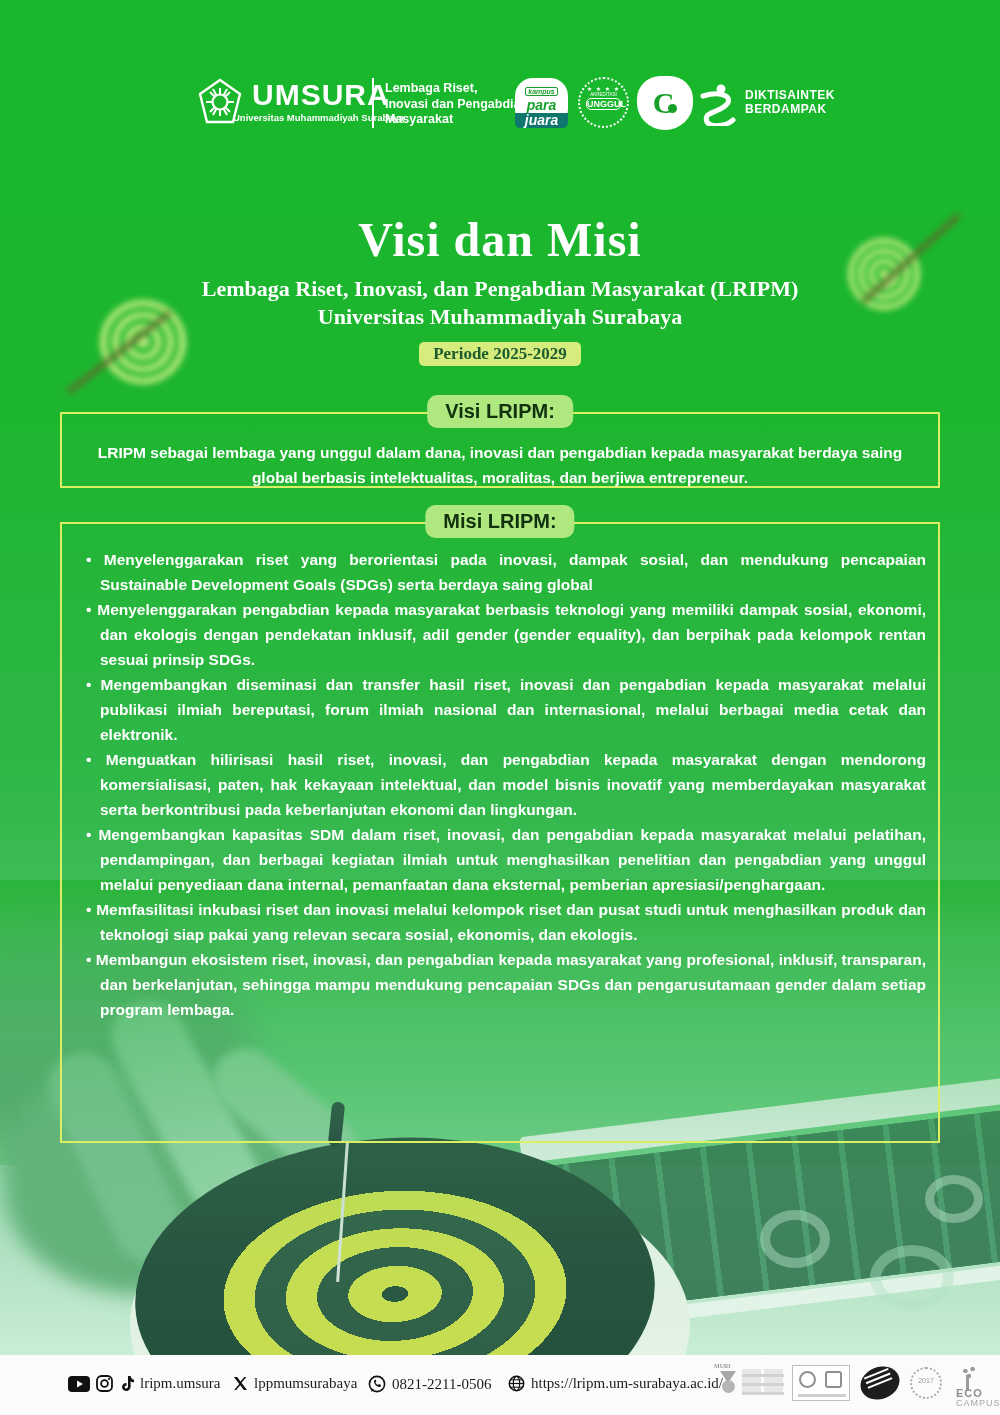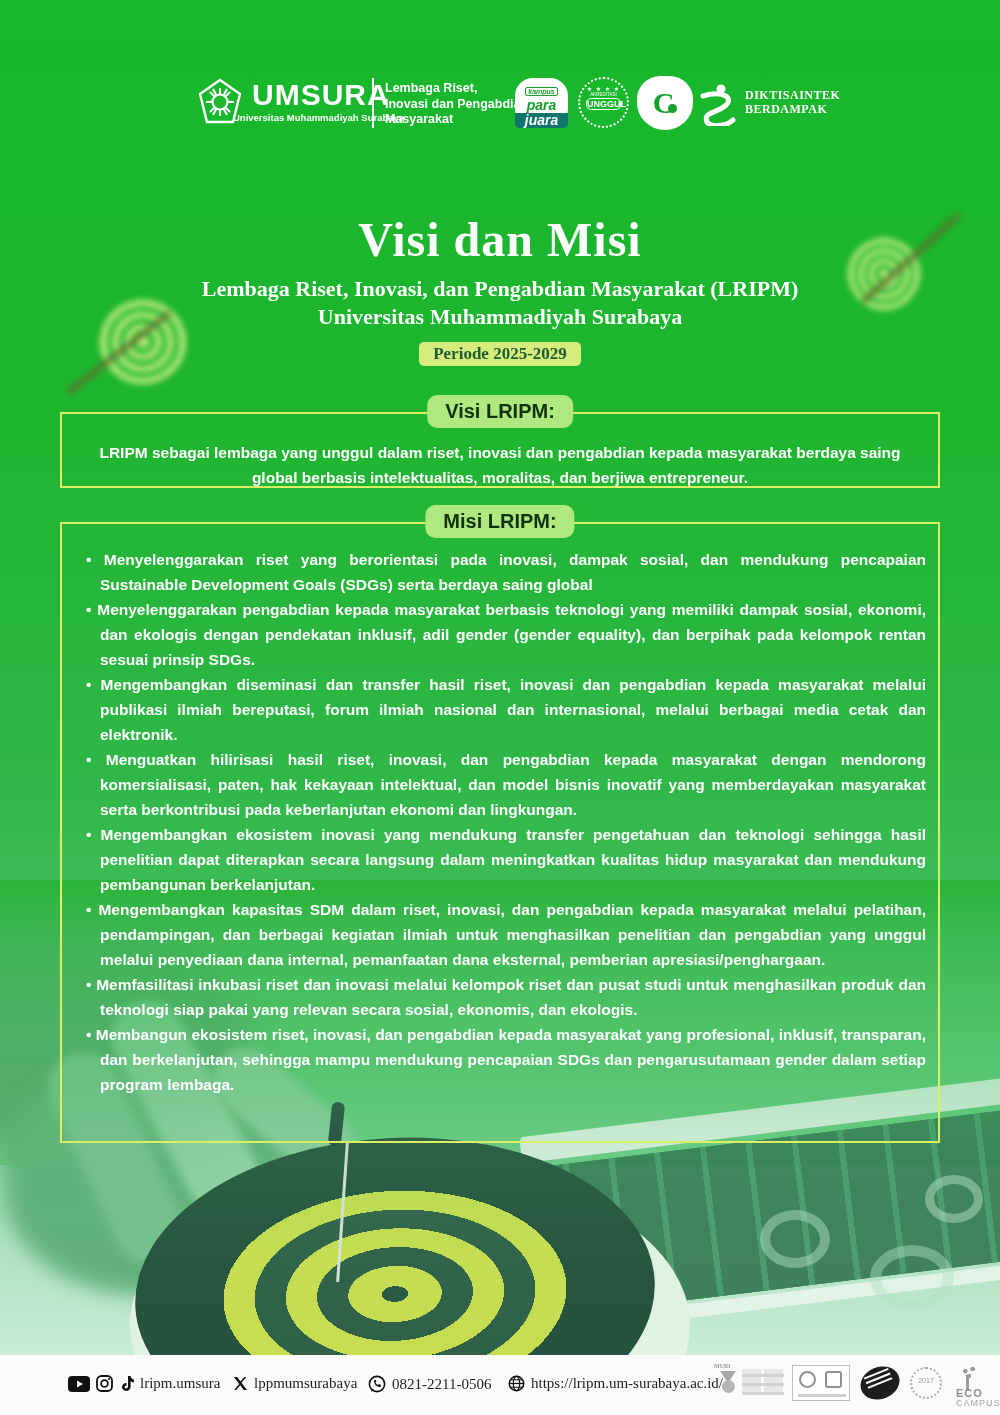--- a/index.html
+++ b/index.html
@@ -72,21 +72,21 @@
                   text-align:center; color:#fff; }
   .badge-unggul .stars { font-size:6px; letter-spacing:1px; margin-top:6px; }
   .badge-unggul .small { font-size:4.5px; }
   .badge-unggul .big   { font-size:9px; font-weight:bold; border:1px solid #fff; border-radius:5px; margin:1px 6px 0 6px; }
   .badge-c { position:absolute; left:637px; top:0; width:56px; height:54px; background:#fff;
              border-radius:42% 42% 50% 50%; display:flex; align-items:center; justify-content:center; }
   .badge-c .cg { color:#17a02c; font-size:30px; font-weight:bold; font-family:"Liberation Serif",serif; }
   .badge-c .dot { width:9px; height:9px; background:#17a02c; border-radius:50%; margin:10px 0 0 -6px; }
   .badge-dikti { position:absolute; left:697px; top:4px; }
   .dikti-person { position:absolute; left:0; top:2px; width:40px; height:44px; }
-  .dikti-text { position:absolute; left:48px; top:8px; font-size:12px; font-weight:bold; line-height:14px; letter-spacing:.5px;font-family:Liberation Serif, serif; }
+  .dikti-text { position:absolute; left:48px; top:8px; font-size:12px; font-weight:bold; line-height:14px; letter-spacing:.5px; }
 
   
   .hero { position:absolute; left:0; top:212px; width:1000px; text-align:center; color:#fff;
           font-family:"Liberation Serif", serif; }
   .hero h1 { font-size:48px; font-weight:bold; letter-spacing:1px; }
   .hero .sub { font-size:22px; font-weight:bold; line-height:28px; margin-top:8px; }
   .hero .period { display:inline-block; margin-top:11px; background:#d6ec7c; color:#1c5c2e;
                   font-size:17px; font-weight:bold; padding:2px 14px; border-radius:5px; }
 
   
@@ -222,31 +222,30 @@
     <h1>Visi dan Misi</h1>
     <div class="sub">
       <div>Lembaga Riset, Inovasi, dan Pengabdian Masyarakat (LRIPM)</div>
       <div>Universitas Muhammadiyah Surabaya</div>
     </div>
     <div><span class="period">Periode 2025-2029</span></div>
   </section>
 
   <section class="box visi-box">
     <div class="pill">Visi LRIPM:</div>
-    <p class="visi-body">LRIPM sebagai lembaga yang unggul dalam riset, inovasi dan pengabdian kepada masyarakat berdaya saing global berbasis intelektualitas, moralitas, dan berjiwa entrepreneur.</p>
+    <p class="visi-body">LRIPM sebagai lembaga yang unggul dalam dana, inovasi dan pengabdian kepada masyarakat berdaya saing global berbasis intelektualitas, moralitas, dan berjiwa entrepreneur.</p>
   </section>
 
   <section class="box misi-box">
     <div class="pill">Misi LRIPM:</div>
     <div class="misi-list">
       <p class="bullet">Menyelenggarakan riset yang berorientasi pada inovasi, dampak sosial, dan mendukung pencapaian Sustainable Development Goals (SDGs) serta berdaya saing global</p>
       <p class="bullet">Menyelenggarakan pengabdian kepada masyarakat berbasis teknologi yang memiliki dampak sosial, ekonomi, dan ekologis dengan pendekatan inklusif, adil gender (gender equality), dan berpihak pada kelompok rentan sesuai prinsip SDGs.</p>
       <p class="bullet">Mengembangkan diseminasi dan transfer hasil riset, inovasi dan pengabdian kepada masyarakat melalui publikasi ilmiah bereputasi, forum ilmiah nasional dan internasional, melalui berbagai media cetak dan elektronik.</p>
       <p class="bullet">Menguatkan hilirisasi hasil riset, inovasi, dan pengabdian kepada masyarakat dengan mendorong komersialisasi, paten, hak kekayaan intelektual, dan model bisnis inovatif yang memberdayakan masyarakat serta berkontribusi pada keberlanjutan ekonomi dan lingkungan.</p>
-      <p class="bullet">Mengembangkan ekosistem inovasi yang mendukung transfer pengetahuan dan teknologi sehingga hasil penelitian dapat diterapkan secara langsung dalam meningkatkan kualitas hidup masyarakat dan mendukung pembangunan berkelanjutan.</p>
       <p class="bullet">Mengembangkan kapasitas SDM dalam riset, inovasi, dan pengabdian kepada masyarakat melalui pelatihan, pendampingan, dan berbagai kegiatan ilmiah untuk menghasilkan penelitian dan pengabdian yang unggul melalui penyediaan dana internal, pemanfaatan dana eksternal, pemberian apresiasi/penghargaan.</p>
       <p class="bullet">Memfasilitasi inkubasi riset dan inovasi melalui kelompok riset dan pusat studi untuk menghasilkan produk dan teknologi siap pakai yang relevan secara sosial, ekonomis, dan ekologis.</p>
       <p class="bullet">Membangun ekosistem riset, inovasi, dan pengabdian kepada masyarakat yang profesional, inklusif, transparan, dan berkelanjutan, sehingga mampu mendukung pencapaian SDGs dan pengarusutamaan gender dalam setiap program lembaga.</p>
     </div>
   </section>
 
   <footer class="footer">
     <div class="fitem" style="left:68px;">
       <span class="ficon">
         <svg width="22" height="16" viewBox="0 0 22 16">

